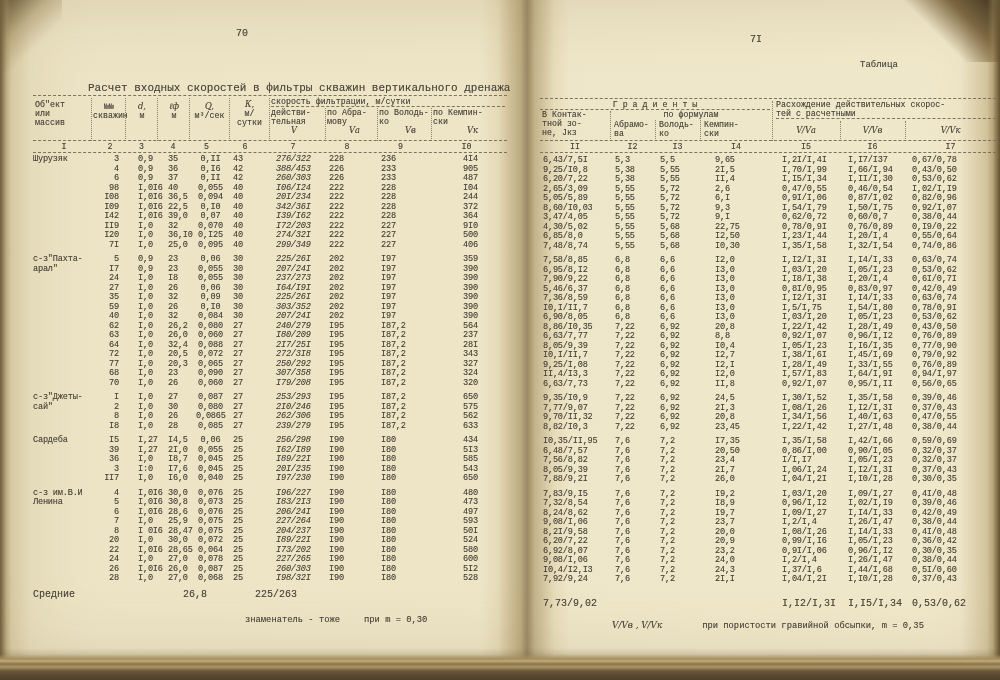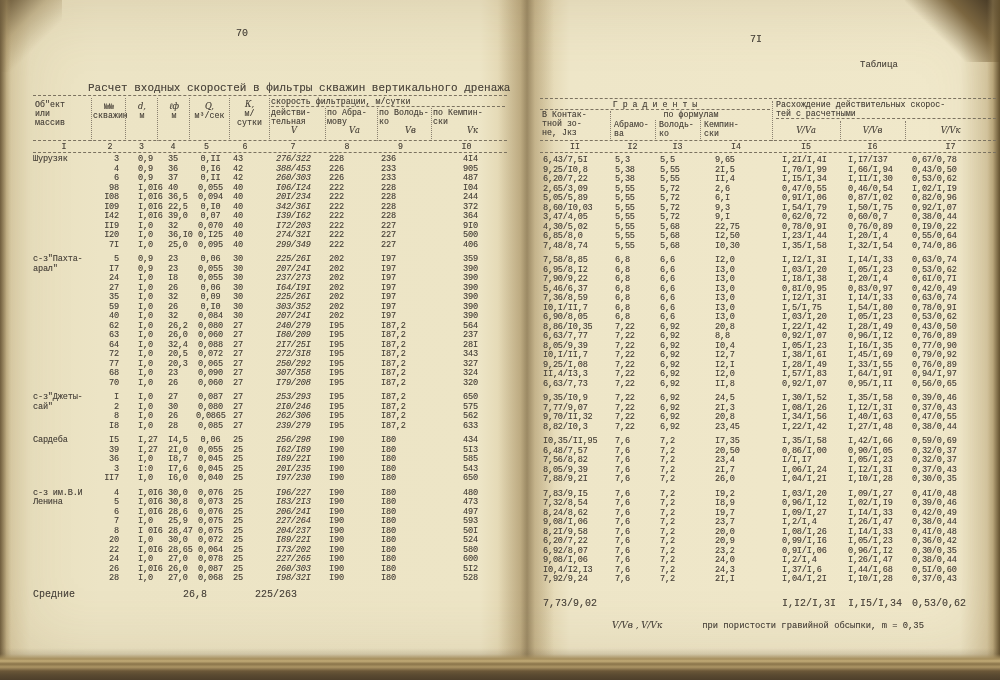--- a/index.html
+++ b/index.html
@@ -689,20 +689,23 @@
         </div>
       </div>
 
     <div class="means means-l">
       <span style="left:0">Средние</span>
       <span style="left:150px">26,8</span>
       <span style="left:222px">225/263</span>
     </div>
 
     <div class="note note-l">
+      <div class="l2">
+        <span>знаменатель - тоже</span><span class="m2">при m = 0,30</span>
+      </div>
     </div>
   </div>
 
   <div>
     <div class="txt pageno" style="left:750px;top:34px">7I</div>
     <div class="txt" style="left:860px;top:60px;font-size:9px">Таблица</div>
 
     <div class="thead rthead">
       <i class="vl" style="left:70px;top:12px"></i>
       <i class="vl" style="left:115px;top:21px"></i>

